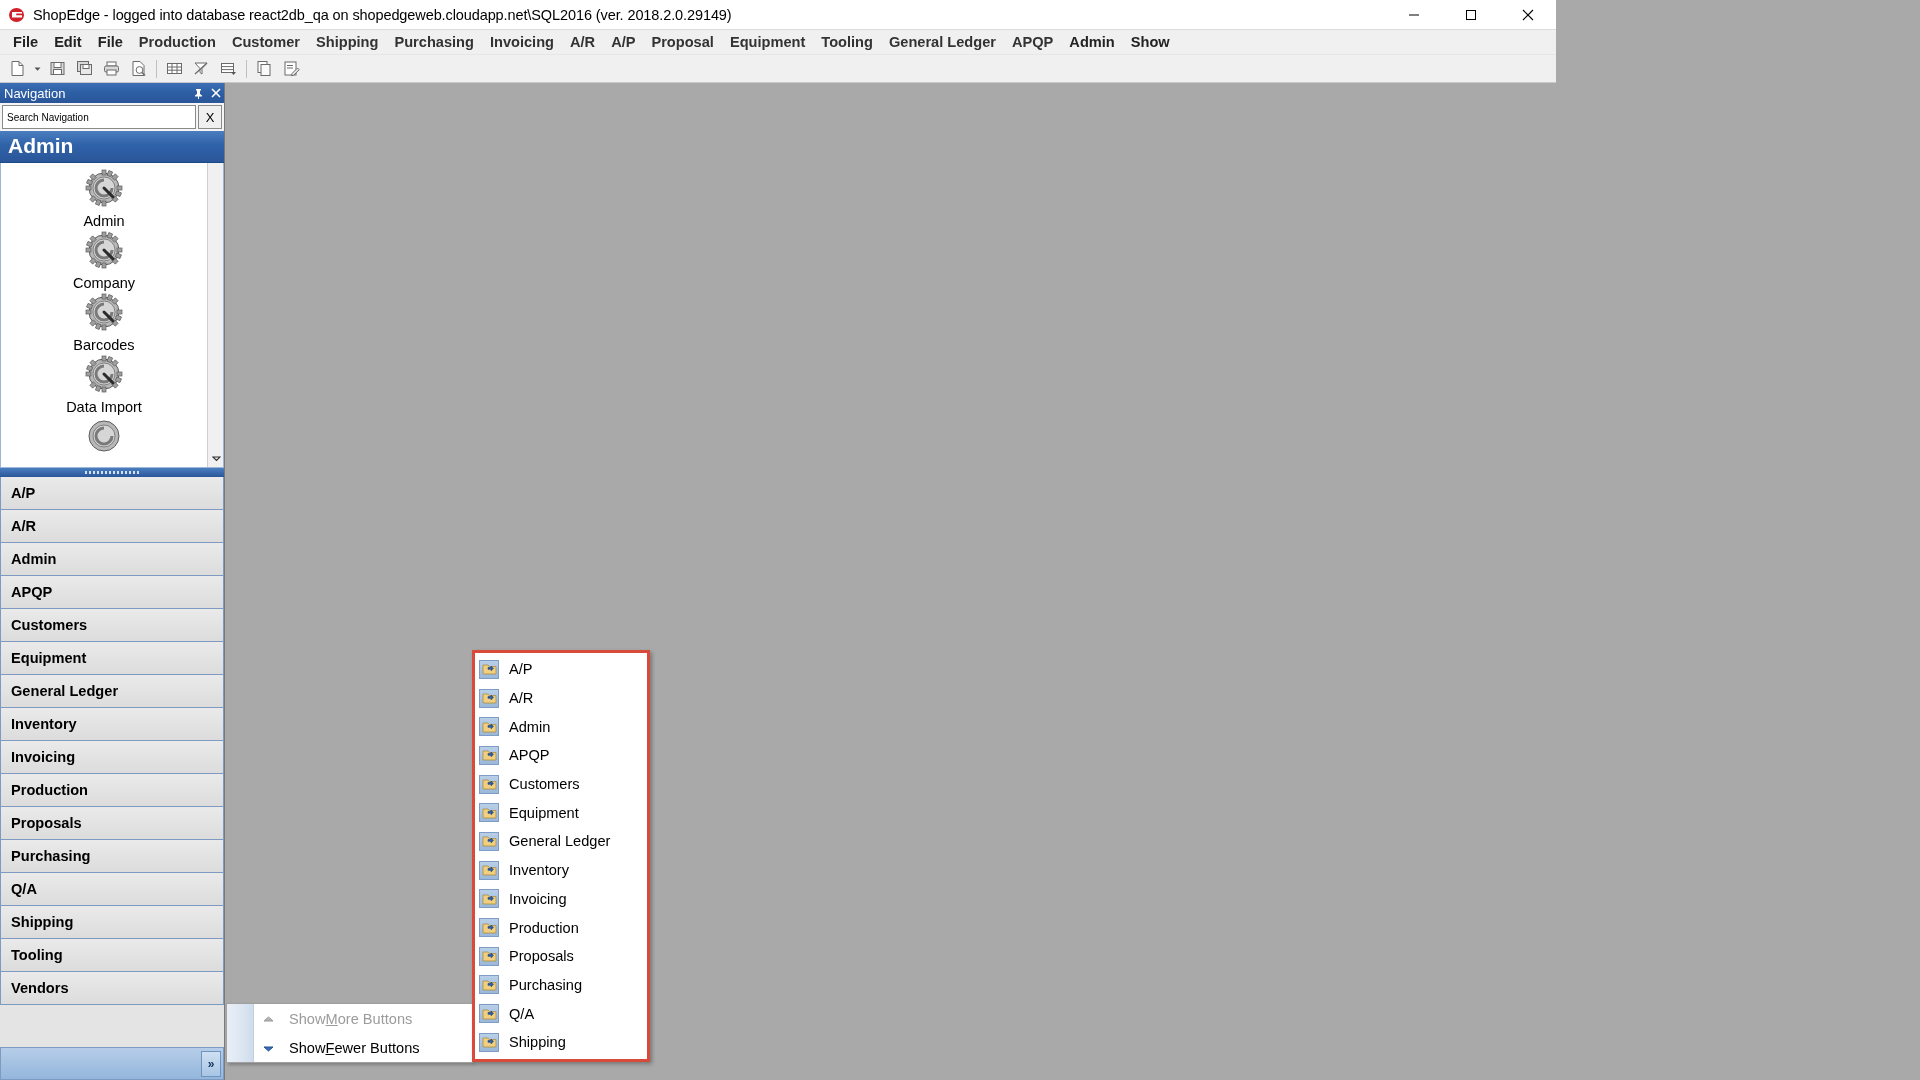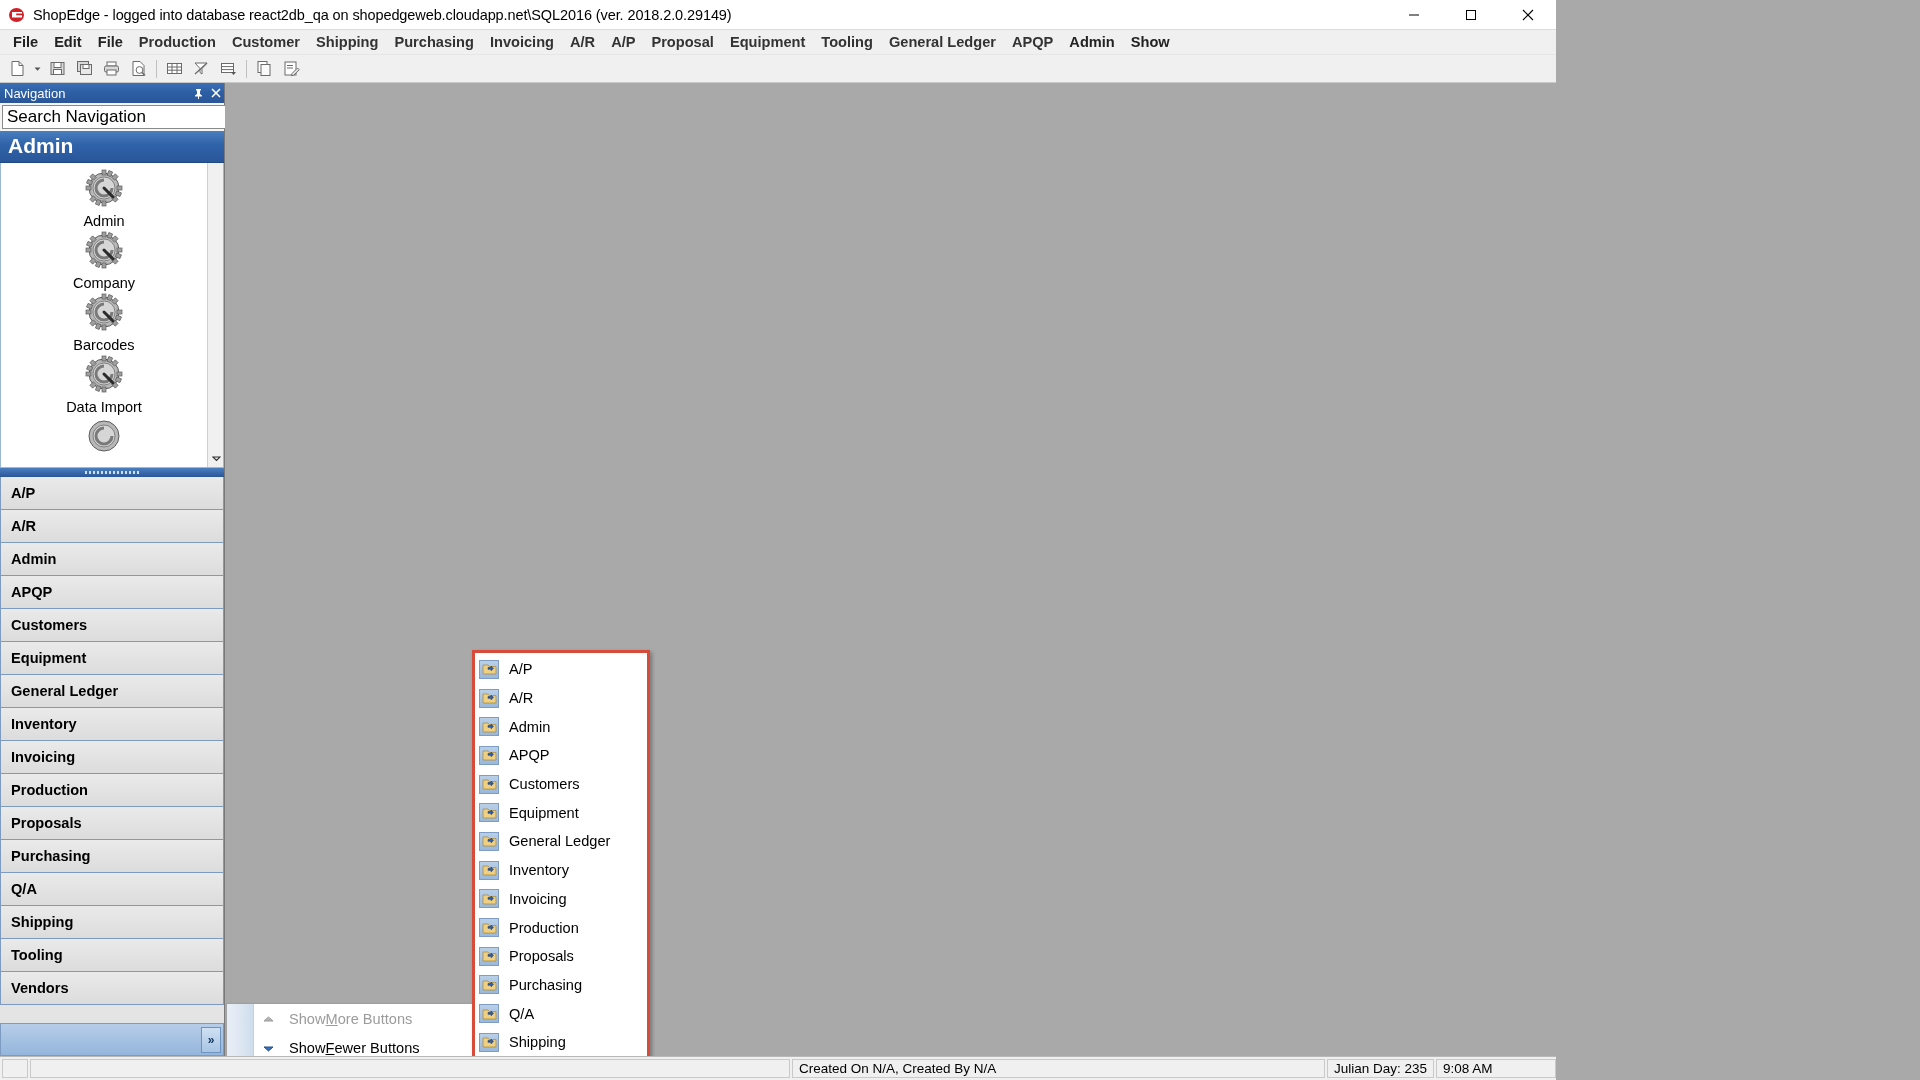--- a/index.html
+++ b/index.html
@@ -125,21 +125,21 @@
   .nav-search-row {
     height: 28px; flex: 0 0 28px;
     display: flex; align-items: center;
     background: #f5f5f5;
     padding: 2px 2px 2px 2px;
   }
   .nav-search-input {
     flex: 1; height: 24px;
     border: 1px solid #8a8a8a;
     background: #fff;
-    font-size: 17px;
+    font-size: 10px;
     font-family: "Liberation Sans", sans-serif;
     padding: 3px 4px;
     color: #000;
     outline: none;
   }
   .nav-search-clear {
     width: 24px; height: 24px;
     border: 1px solid #8a8a8a;
     background: #f0f0f0;
     font-size: 13px;
@@ -797,21 +797,14 @@
               <path d="M6 5.5l3 0 0-1.5 2.5 2.4L9 8.8V7.3H6z" fill="#2f5fa8" stroke="#1e3f78" stroke-width="0.6"></path>
             </svg>
         </span>
         <span class="lbl">Shipping</span>
       </div>
 
     </div>
 
   </div>
 
-  <div class="statusbar">
-    <div class="sb-seg sb-tiny"></div>
-    <div class="sb-seg" style="width:760px"></div>
-    <div class="sb-seg" style="flex:1 1 auto">Created On N/A, Created By N/A</div>
-    <div class="sb-seg">Julian Day: 235</div>
-    <div class="sb-seg" style="width:120px">9:08 AM</div>
-  </div>
 
 </div>
 
 </body></html>

